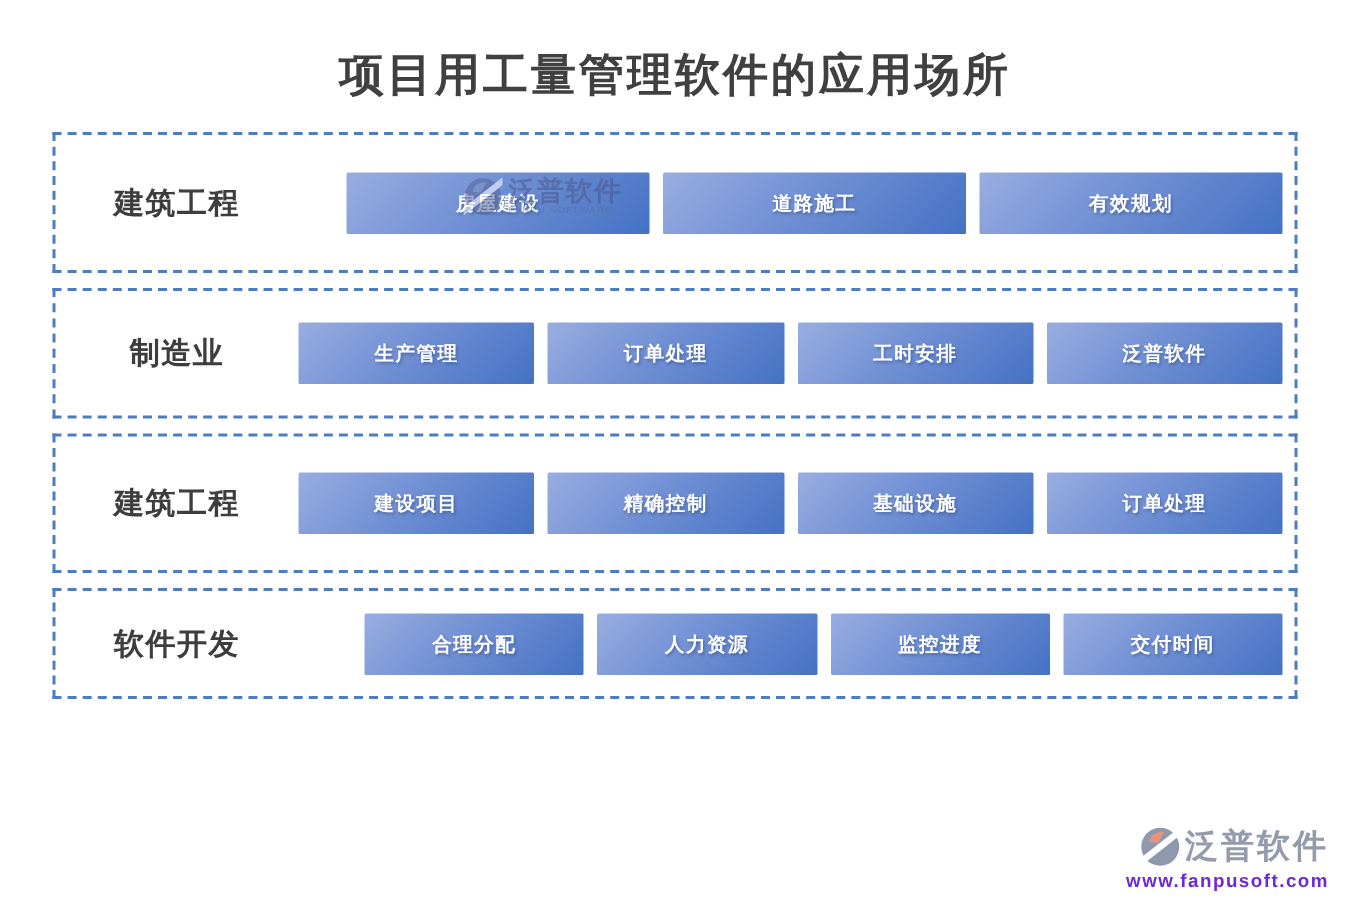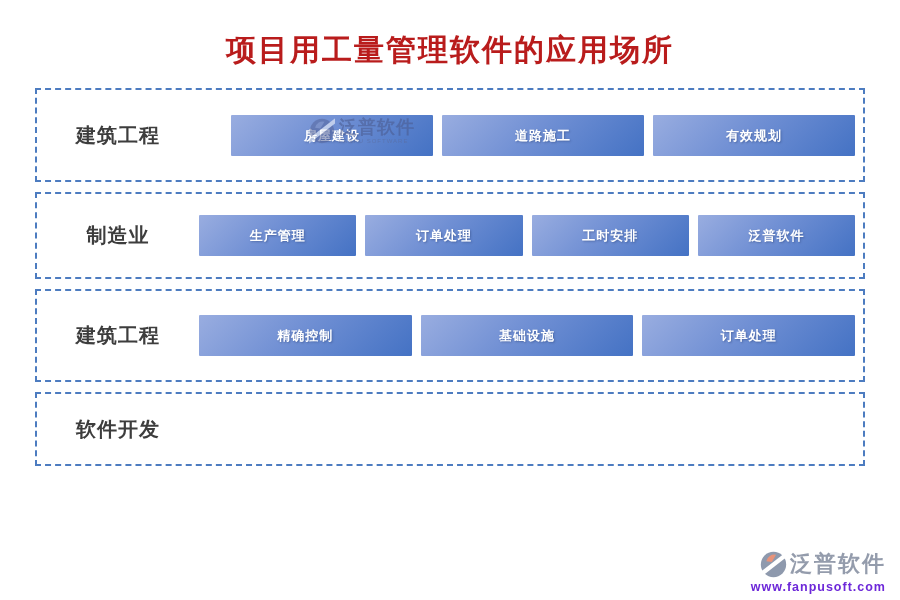--- a/index.html
+++ b/index.html
@@ -11,21 +11,21 @@
     overflow:hidden;
   }
   .title {
     position:absolute;
     top:30px; left:0; right:0;
     text-align:center;
     font-family:"Liberation Serif","DejaVu Serif",serif;
     font-weight:bold;
     font-size:30px;
     letter-spacing:2px;
-    color:#b91c1c;
+    color:#404040;
   }
   .rows {
     position:absolute;
     top:88px; left:35px;
     width:830px;
   }
   .row-box {
     position:relative;
     border:2px dashed #4d7cc0;
     display:flex;
@@ -150,28 +150,35 @@
       <div class="pill">生产管理</div>
       <div class="pill">订单处理</div>
       <div class="pill">工时安排</div>
       <div class="pill">泛普软件</div>
     </div>
   </div>
 
   <div class="row-box h3">
     <div class="row-label">建筑工程</div>
     <div class="row-buttons">
+      <div class="pill">建设项目</div>
       <div class="pill">精确控制</div>
       <div class="pill">基础设施</div>
       <div class="pill">订单处理</div>
     </div>
   </div>
 
   <div class="row-box h4">
     <div class="row-label">软件开发</div>
+    <div class="row-buttons">
+      <div class="pill">合理分配</div>
+      <div class="pill">人力资源</div>
+      <div class="pill">监控进度</div>
+      <div class="pill">交付时间</div>
+    </div>
   </div>
 
 </div>
 
 <div class="footer">
   <div class="brand-line">
     <span>
       <svg class="logo-svg" width="27" height="27" viewBox="0 0 32 32">
         <circle cx="16" cy="16" r="15" fill="#8e99ad"></circle>
         <rect x="-6" y="13.5" width="44" height="5" transform="rotate(-38 16 16)" fill="#ffffff"></rect>

